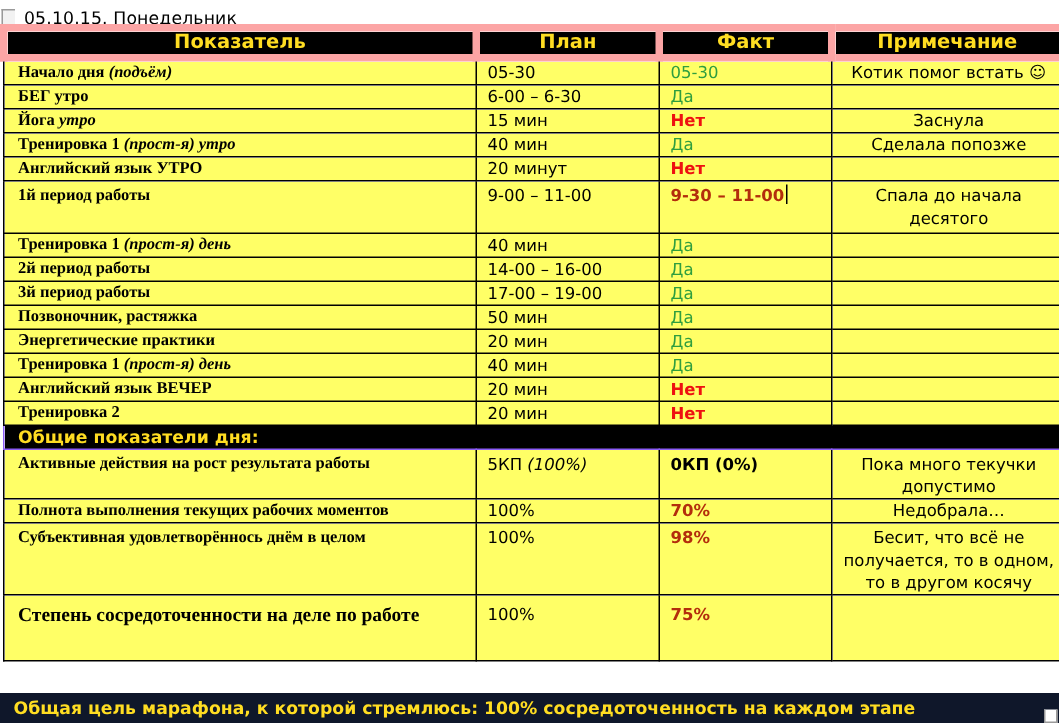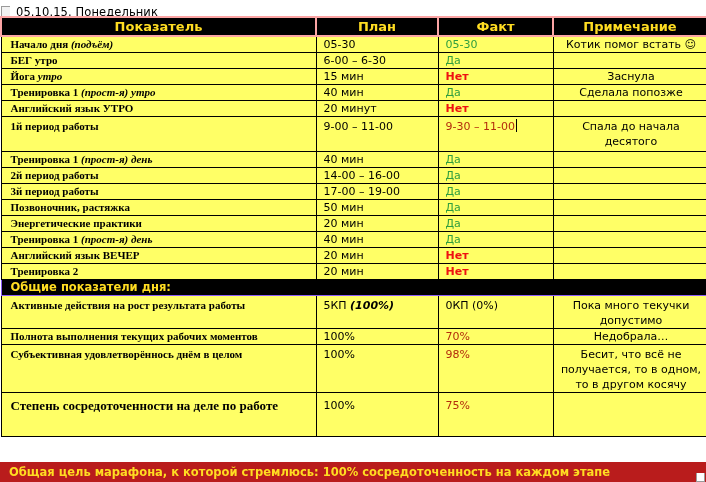--- a/index.html
+++ b/index.html
@@ -66,21 +66,21 @@
 
   
   .hdr th {
     background: #000000;
     color: #ffdd22;
     font-size: 13px;
     font-weight: bold;
     text-align: center;
     height: 19px;
     padding: 0;
-    border: 2px solid #fca5a5;
+    border: 5px solid #fca5a5;
   }
 
   
   .tbl tbody td {
     background: #ffff66;
     height: 16px;
     line-height: 15px;
   }
   td.ind {
     font-weight: bold;
@@ -92,23 +92,23 @@
     font-weight: bold;
     font-style: italic;
   }
   td.plan, td.fact { padding-left: 7px; }
   td.note  { padding-left: 6px; }
 
   
   .v-yes   { color: #2f9e3f; font-weight: normal; }
   .v-no    { color: #ee1111; font-weight: bold; }
   .v-green { color: #2f9e3f; }
-  .v-dred  { color: #b32d0c; font-weight: normal; }
-  .v-black-b { color: #000000; font-weight: normal; text-align: right; }
-  .ital    { font-style: italic; font-weight: bold; }
+  .v-dred  { color: #b32d0c; font-weight: bold; }
+  .v-black-b { color: #000000; font-weight: bold; text-align: right; }
+  .ital    { font-style: italic; }
 
   
   tr.tall td      { height: 35px; vertical-align: top; padding-top: 2px; }
   tr.tall2 td     { height: 30px; vertical-align: top; padding-top: 2px; }
   tr.tall3 td     { height: 48px; vertical-align: top; padding-top: 2px; }
   tr.tall4 td     { height: 44px; vertical-align: top; padding-top: 5px; margin-top: 36px; }
 
   .note-ml { white-space: normal; line-height: 15px; text-align: center; }
 
   
@@ -139,21 +139,21 @@
     background: #000000;
     vertical-align: -2px;
     margin-left: 1px;
   }
 
   
   .footer {
     position: absolute;
     left: 0; top: 462px;
     width: 706px; height: 20px;
-    background: #b91c1c;
+    background: #0f172a;
     color: #ffdd22;
     font-size: 11.5px;
     font-weight: bold;
     display: flex;
     align-items: center;
     padding-left: 9px;
     white-space: nowrap;
   }
 
   

